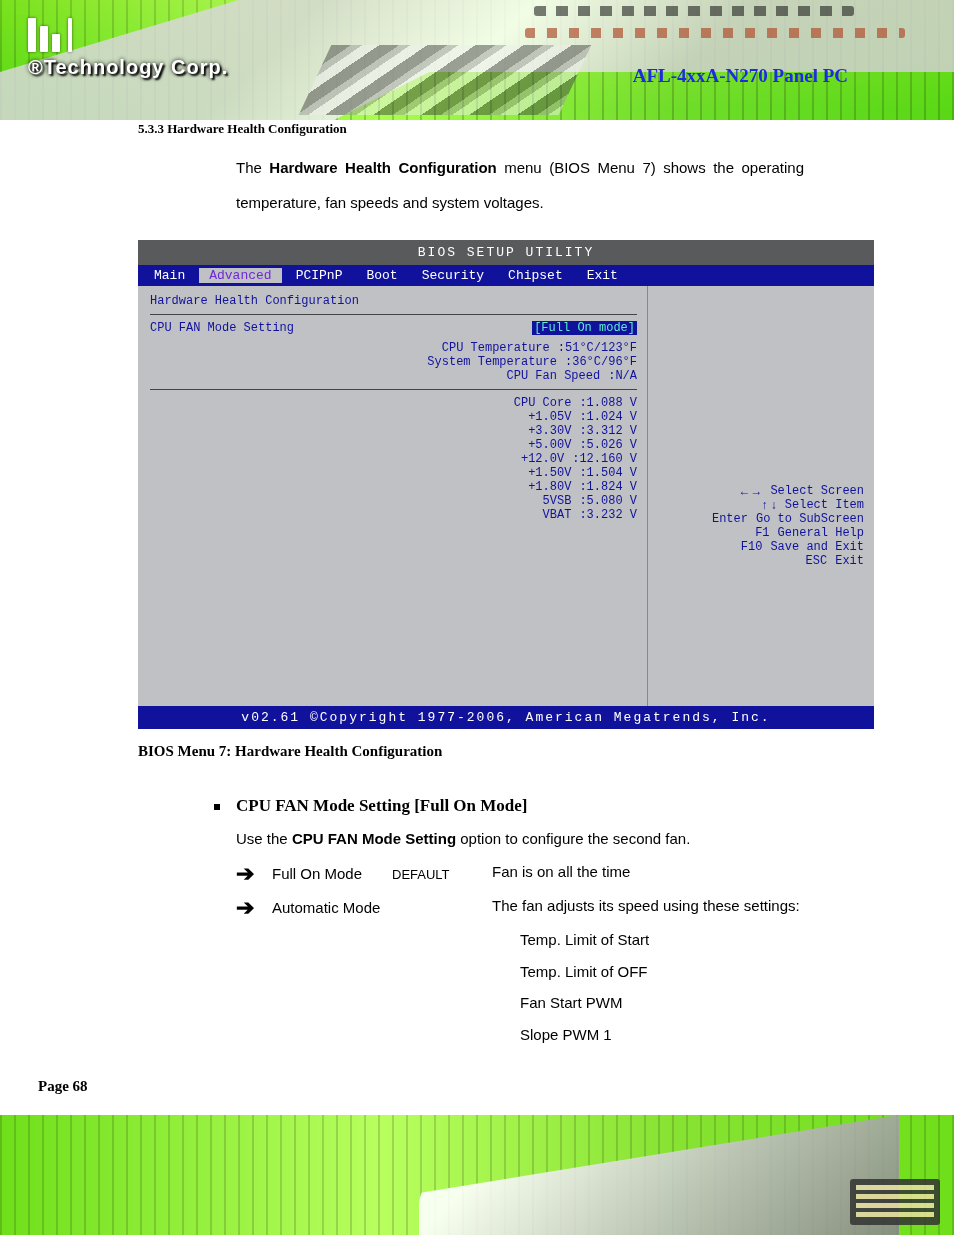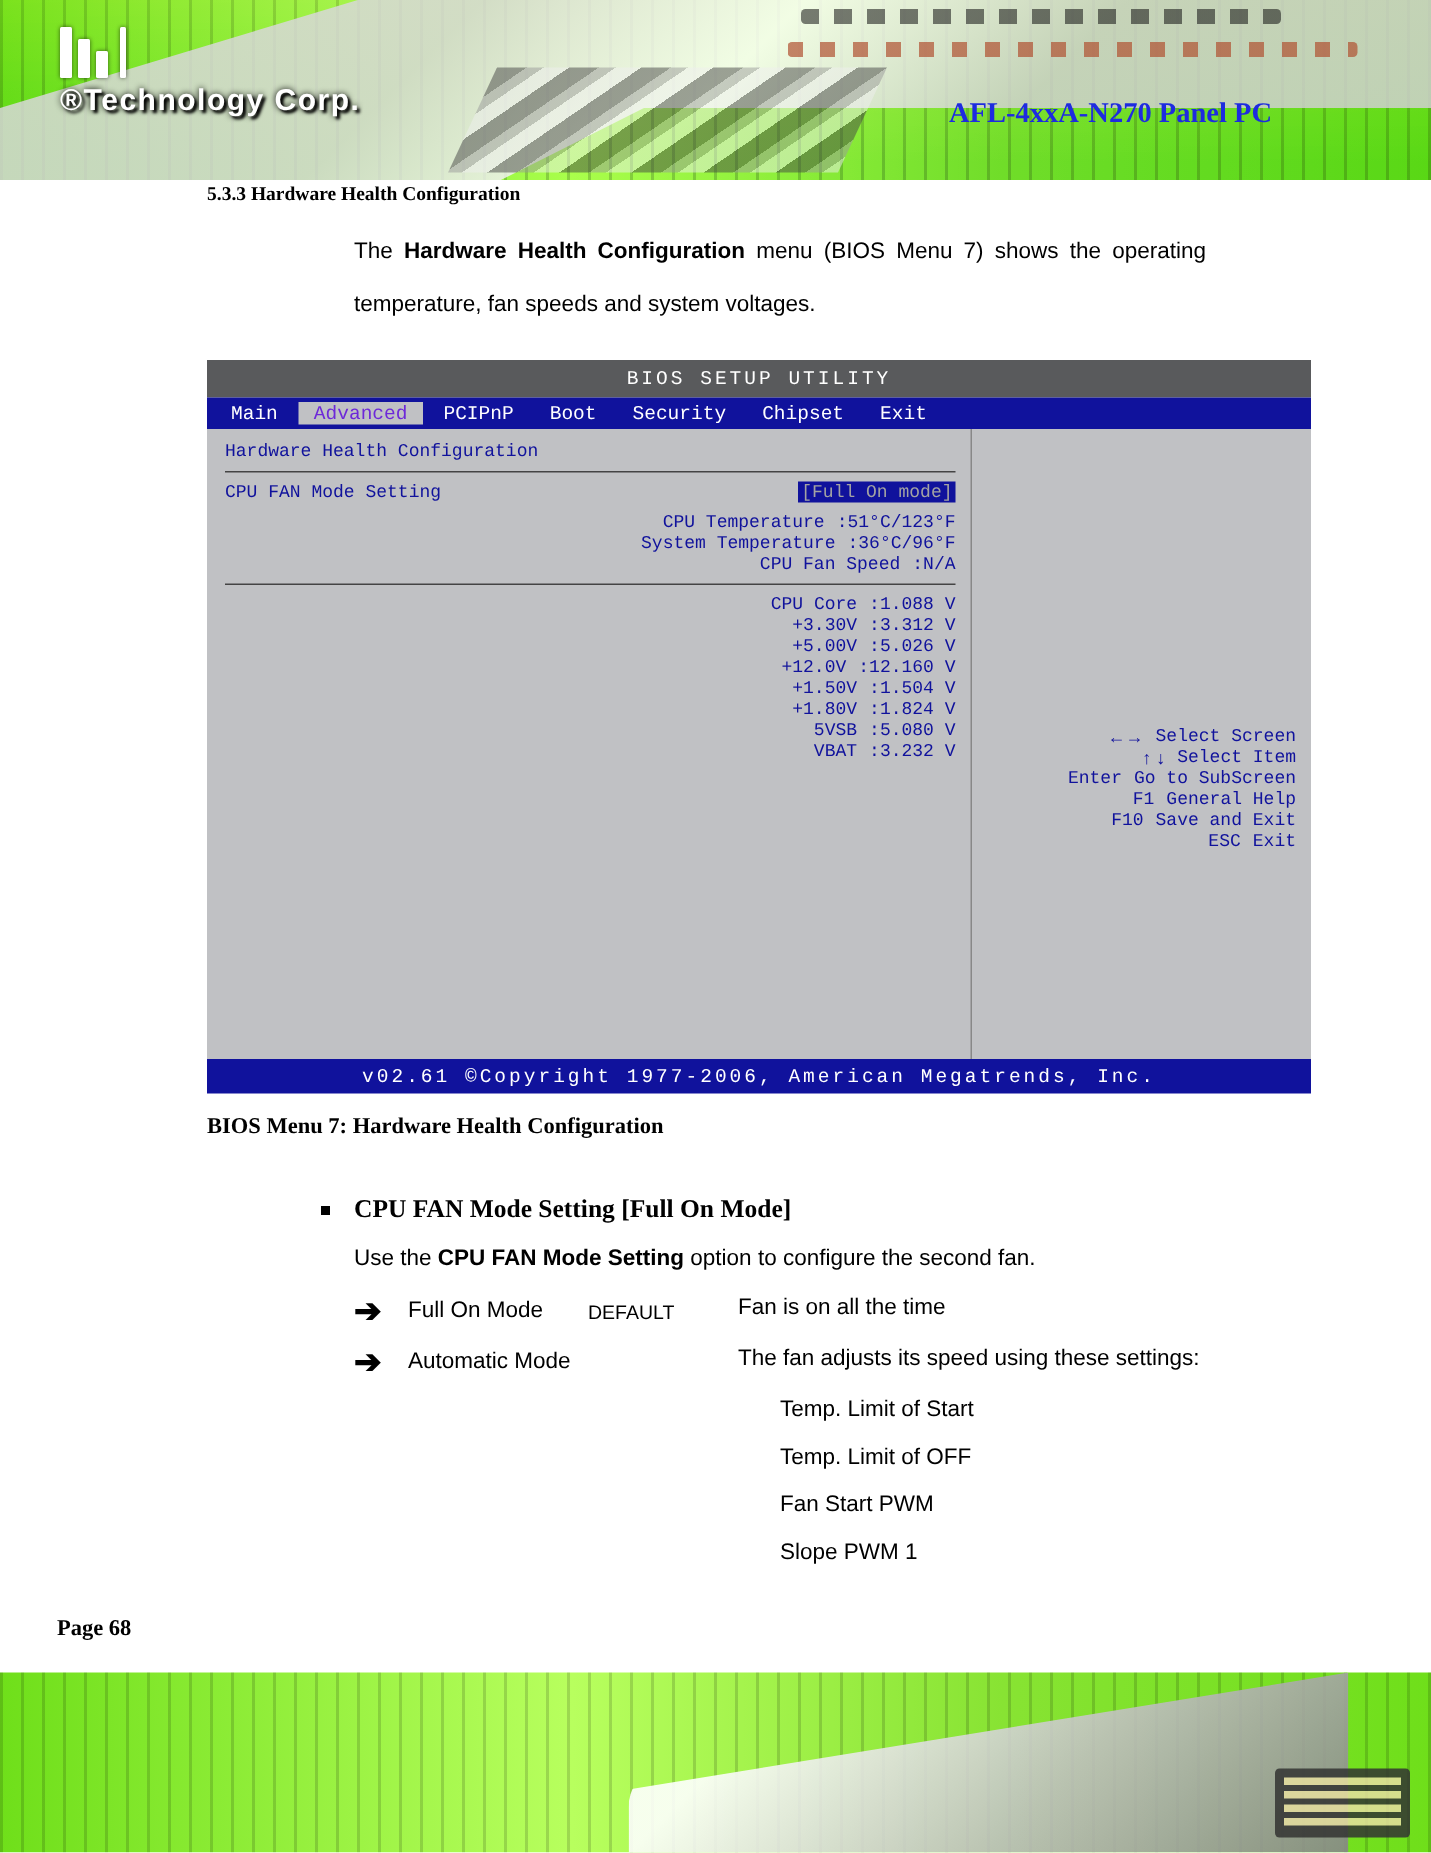--- a/index.html
+++ b/index.html
@@ -63,21 +63,21 @@
     top: 45px; left: 33%;
     width: 260px; height: 70px;
     background: repeating-linear-gradient(135deg, #444 0 14px, #999 14px 22px, #eee 22px 34px);
     transform: skewX(-25deg);
     opacity: 0.5;
   }
 
   
   .logo {
     position: absolute;
-    top: 18px; left: 40px;
+    top: 18px; left: 28px;
     z-index: 3;
     color: #fff;
   }
   .logo-mark {
     display: flex;
     align-items: flex-end;
     gap: 4px;
   }
   .logo-mark .bar { width: 8px; background: #fff; border-radius: 1px; box-shadow: 0 0 3px rgba(0,0,0,0.6); }
   .logo-mark .b1 { height: 34px; }
@@ -183,21 +183,21 @@
     padding: 8px 10px 8px 12px;
     position: relative;
     min-height: 420px;
   }
   .bios-right {
     width: 226px;
     background: #c0c1c4;
     padding: 8px 10px;
   }
   .bios-left .label-row { display:flex; justify-content:space-between; }
-  .bios-left .sel { color:#a3a3a3; background:#10129c; padding:0 2px;}
+  .bios-left .sel { color:#5eead4; background:#10129c; padding:0 2px;}
   .bios-left .hr { border:none; border-top:1px solid #444; margin:6px 0; }
   .kv { display:flex; justify-content:flex-end; }
   .kv span:first-child { white-space:nowrap; }
   .kv span:last-child { padding-left:8px; white-space:nowrap; }
   .bios-right .legend { margin-top: 190px; }
   .bios-right .legend div { white-space:nowrap; }
   .arrows { font-family: Arial, sans-serif; }
 
   .bios-bottom {
     background: #10129c;
@@ -315,20 +315,24 @@
             <span>:36°C/96°F</span>
           </div>
         <div class="kv">
             <span>CPU Fan Speed</span>
             <span>:N/A</span>
           </div>
         <hr class="hr">
         <div class="kv">
             <span>CPU Core</span>
             <span>:1.088 V</span>
+          </div>
+        <div class="kv">
+            <span>+1.05V</span>
+            <span>:1.024 V</span>
           </div>
         <div class="kv">
             <span>+3.30V</span>
             <span>:3.312 V</span>
           </div>
         <div class="kv">
             <span>+5.00V</span>
             <span>:5.026 V</span>
           </div>
         <div class="kv">

